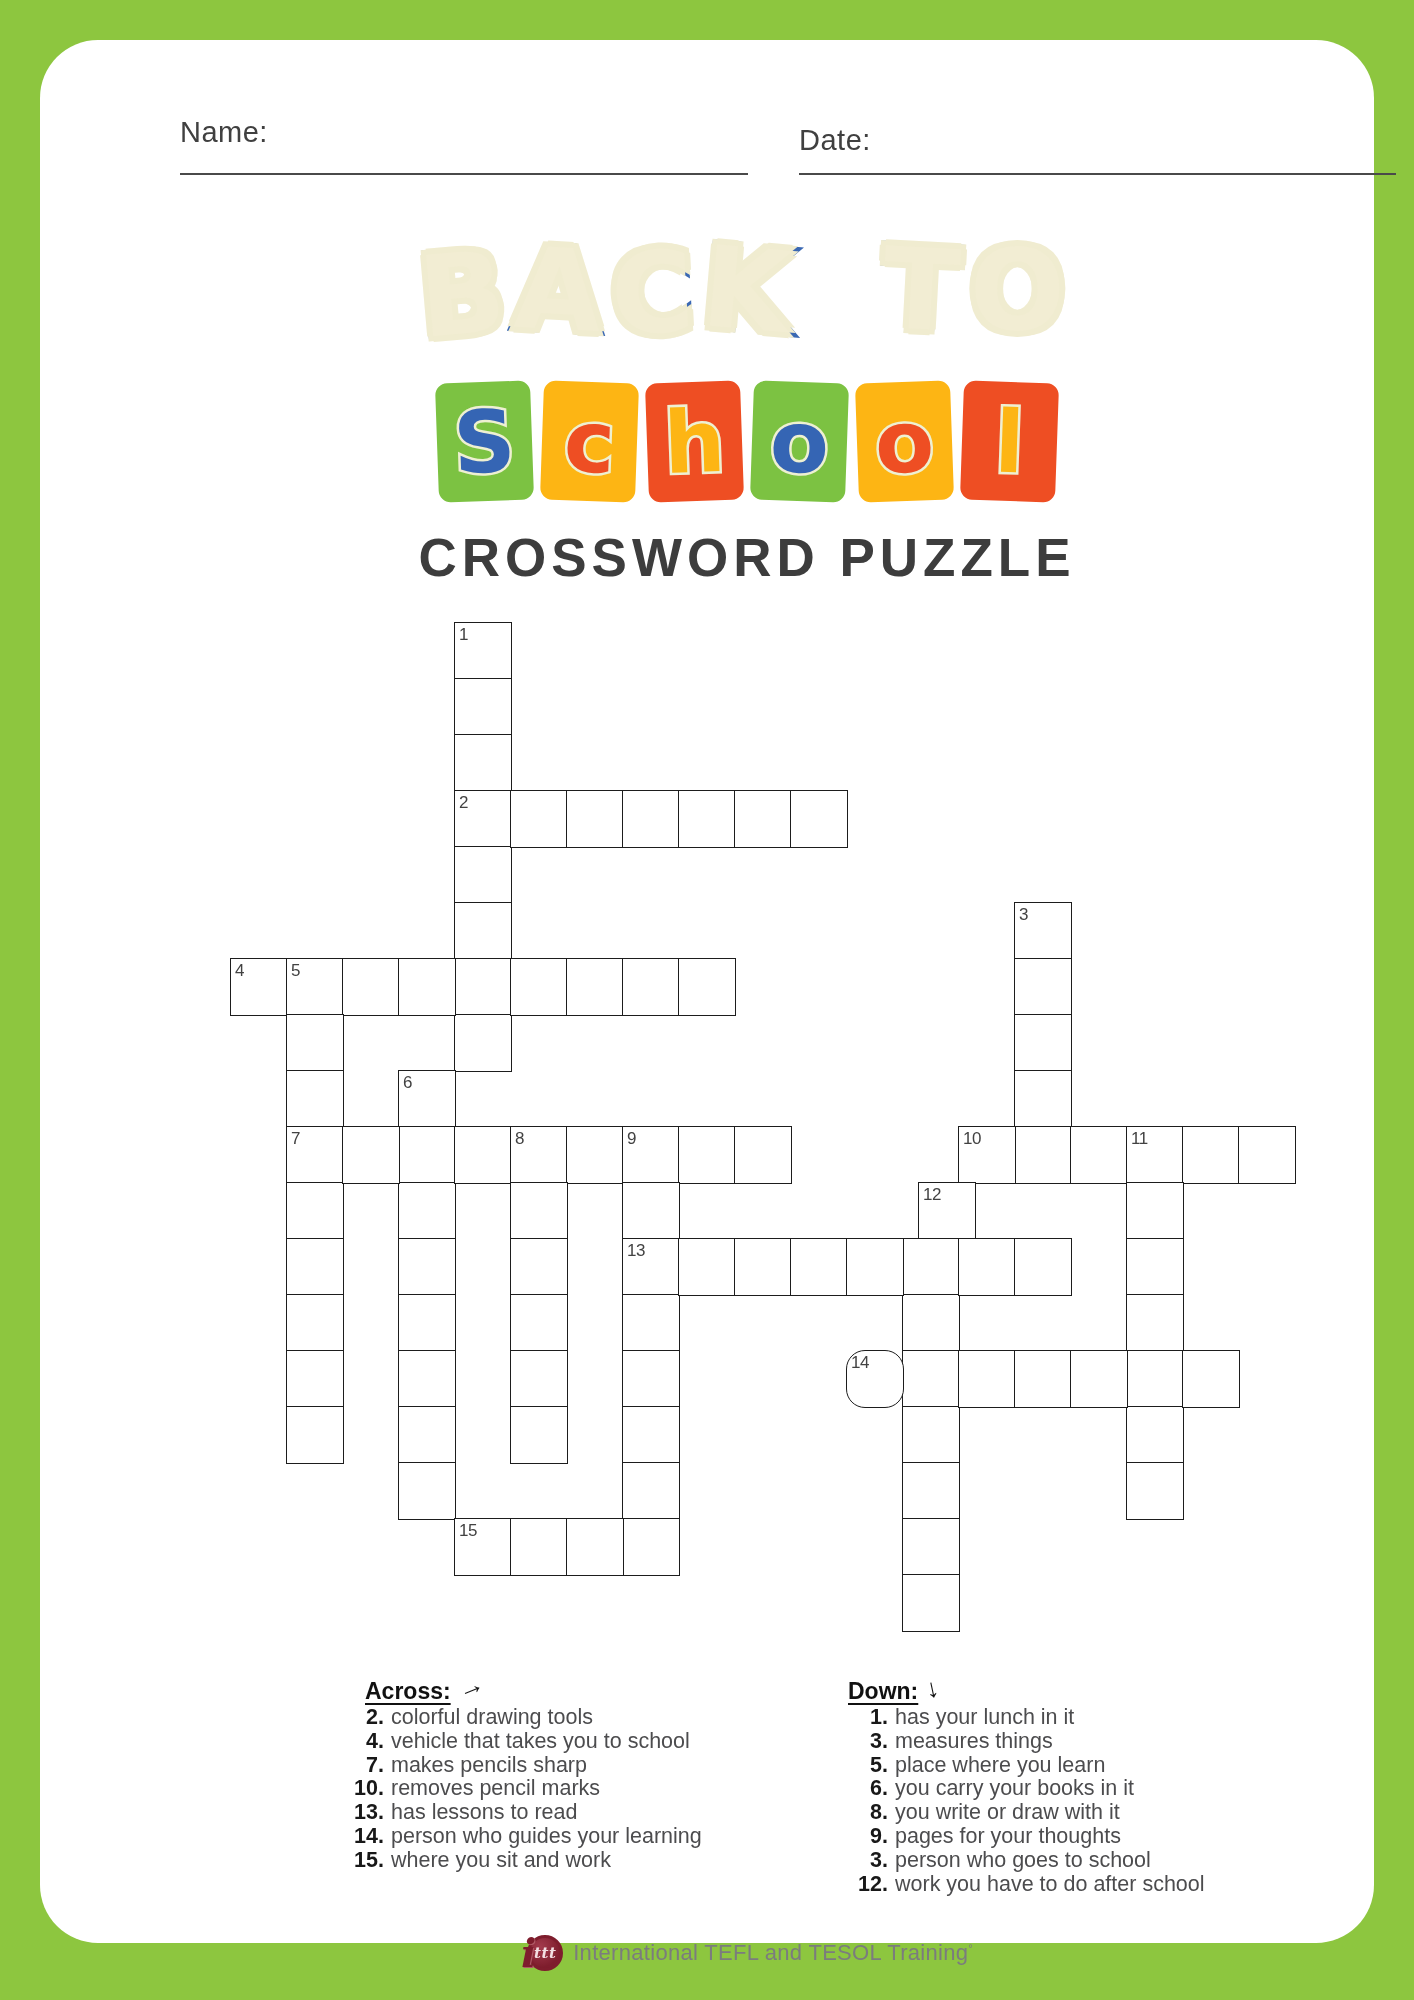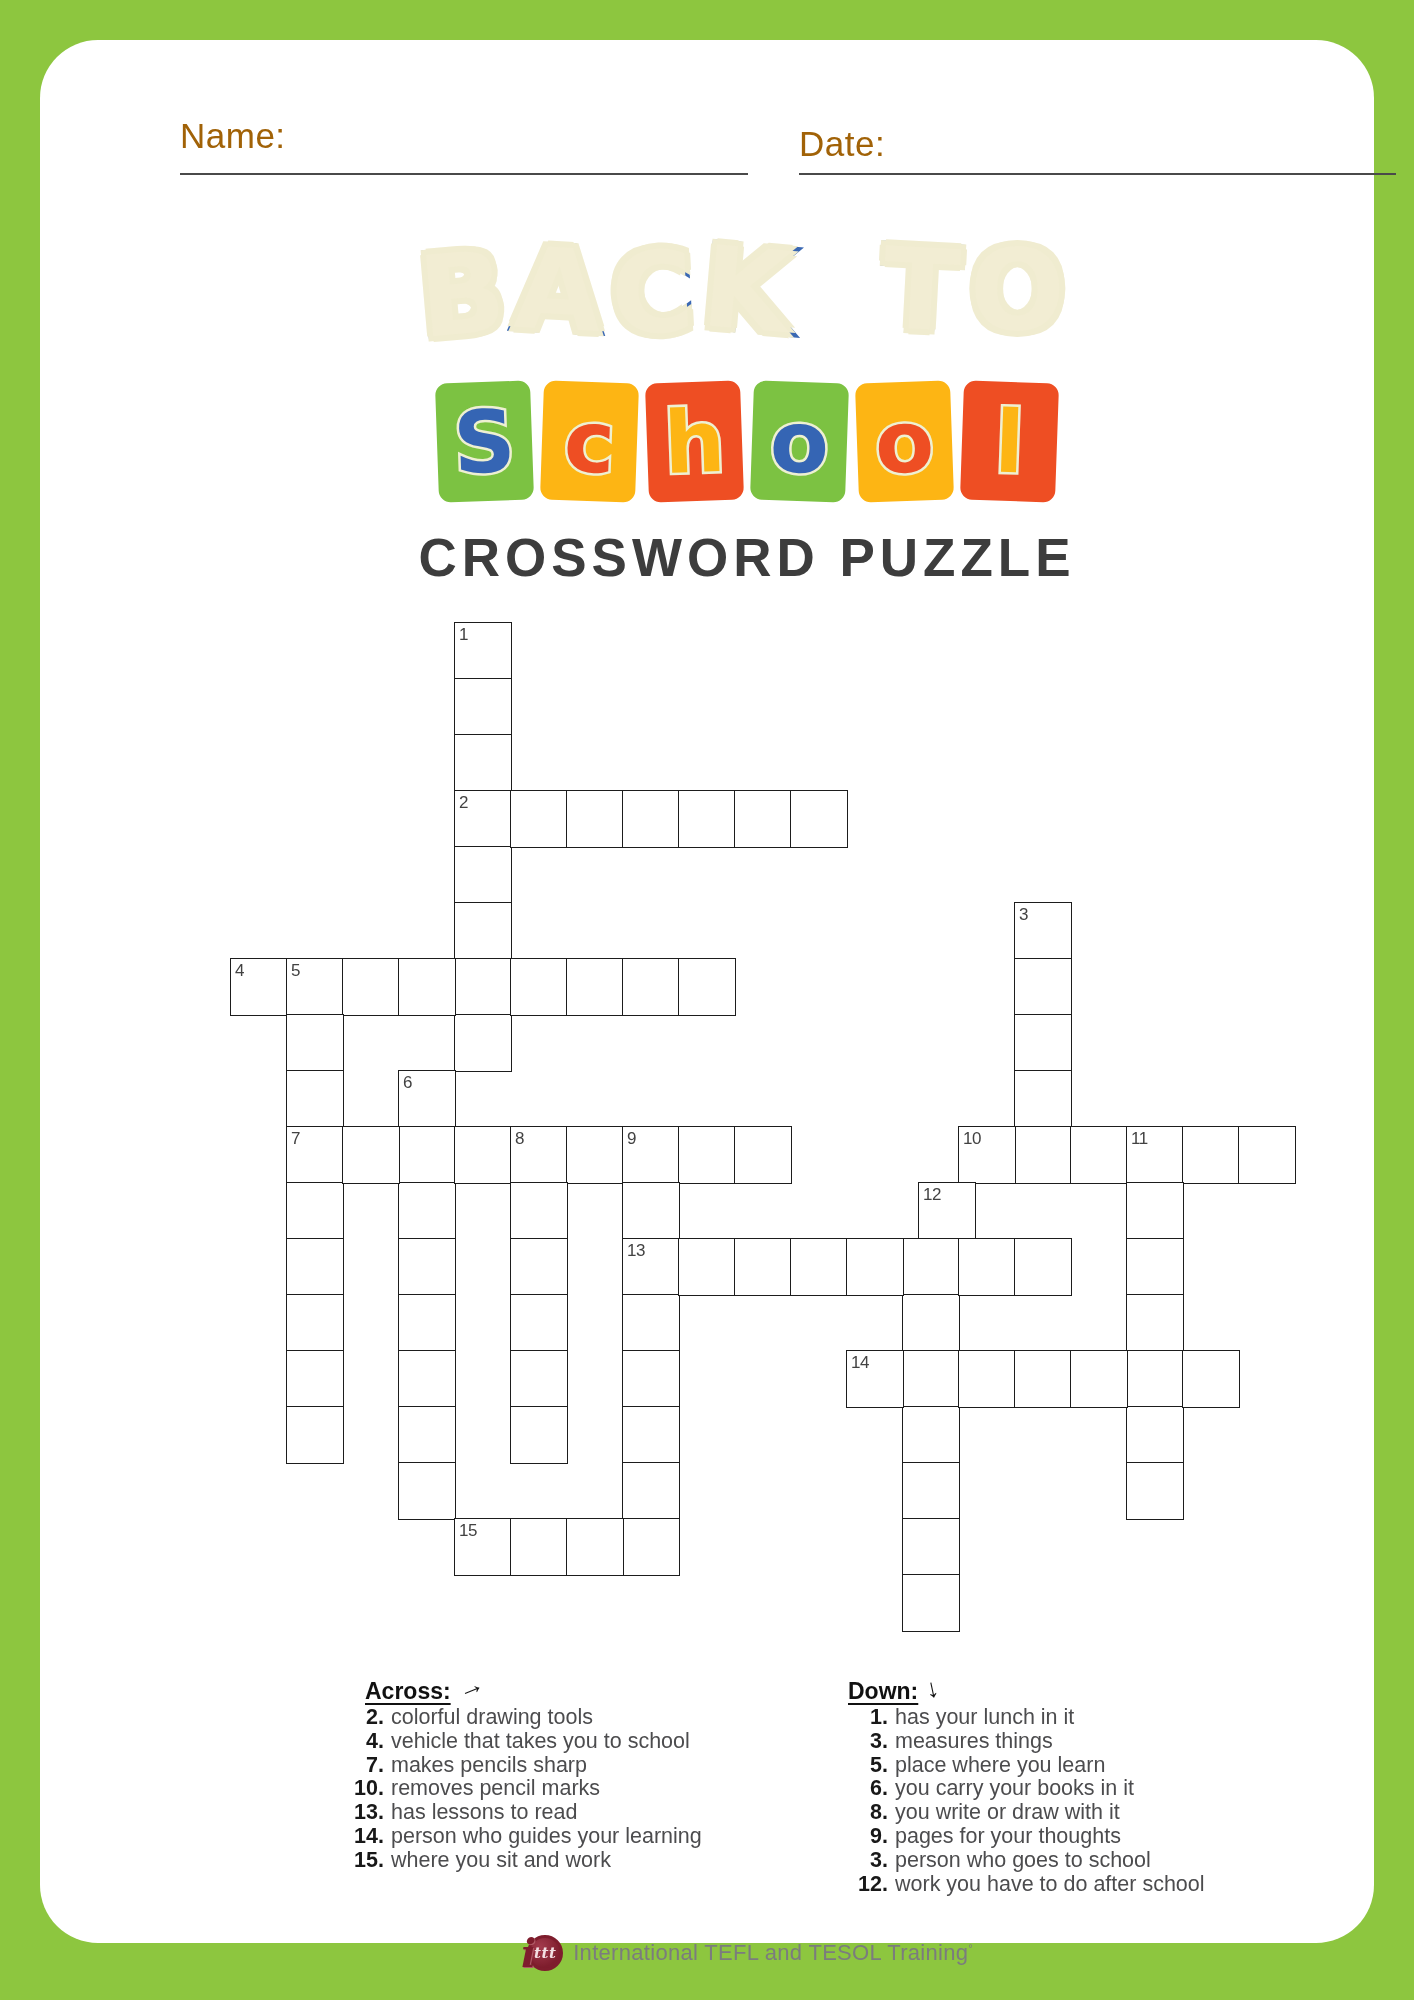--- a/index.html
+++ b/index.html
@@ -12,22 +12,22 @@
   }
   .page {
     position:absolute;
     left:40px; top:40px; right:40px; bottom:57px;
     background:#ffffff;
     border-radius:58px;
   }
   
   .field-label {
     position:absolute;
-    font-size:35px;
-    color:#a16207;
+    font-size:29px;
+    color:#404040;
     letter-spacing:0.5px;
   }
   #name-label { left:140px; top:76px; }
   #date-label { left:759px; top:84px; }
   .write-line {
     position:absolute;
     top:133px;
     height:0;
     border-top:2.5px solid #4a4a4a;
   }
@@ -324,21 +324,21 @@
       <div class="cell" style="left: 672px; top: 784px;"></div>
       <div class="cell" style="left: 672px; top: 840px;"></div>
       <div class="cell" style="left: 672px; top: 896px;"></div>
       <div class="cell" style="left: 672px; top: 952px;"></div>
       <div class="cell" style="left: 448px; top: 616px;"></div>
       <div class="cell" style="left: 504px; top: 616px;"></div>
       <div class="cell" style="left: 560px; top: 616px;"></div>
       <div class="cell" style="left: 616px; top: 616px;"></div>
       <div class="cell" style="left: 728px; top: 616px;"></div>
       <div class="cell" style="left: 784px; top: 616px;"></div>
-      <div class="cell" style="left: 616px; top: 728px;">
+      <div class="cell" style="left: 616px; top: 728px; border-radius: 19px;">
         <span class="cnum">14</span>
       </div>
       <div class="cell" style="left: 728px; top: 728px;"></div>
       <div class="cell" style="left: 784px; top: 728px;"></div>
       <div class="cell" style="left: 840px; top: 728px;"></div>
       <div class="cell" style="left: 952px; top: 728px;"></div>
       <div class="cell" style="left: 224px; top: 896px;">
         <span class="cnum">15</span>
       </div>
       <div class="cell" style="left: 280px; top: 896px;"></div>

